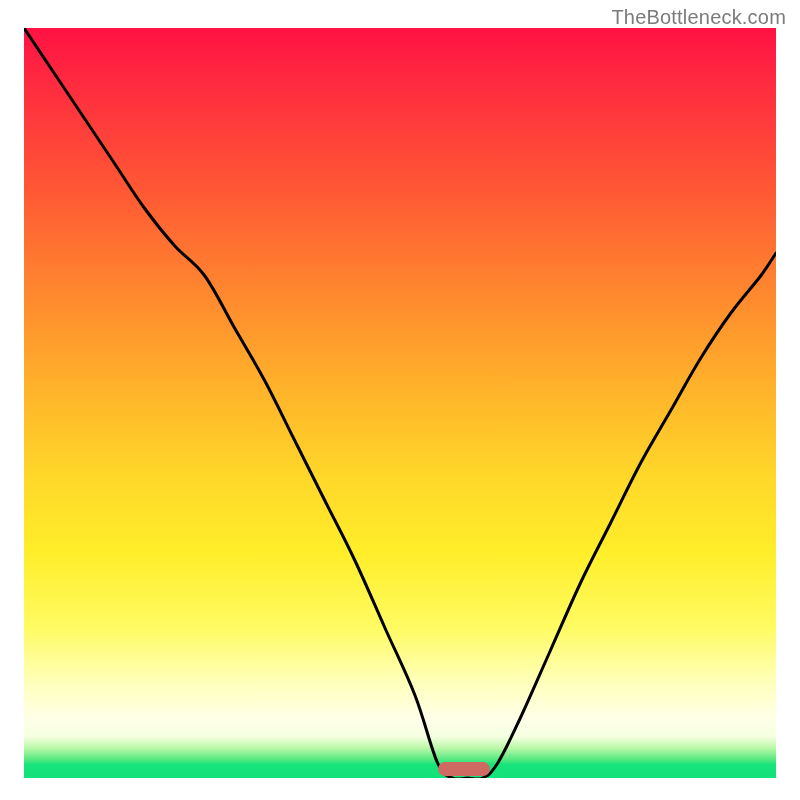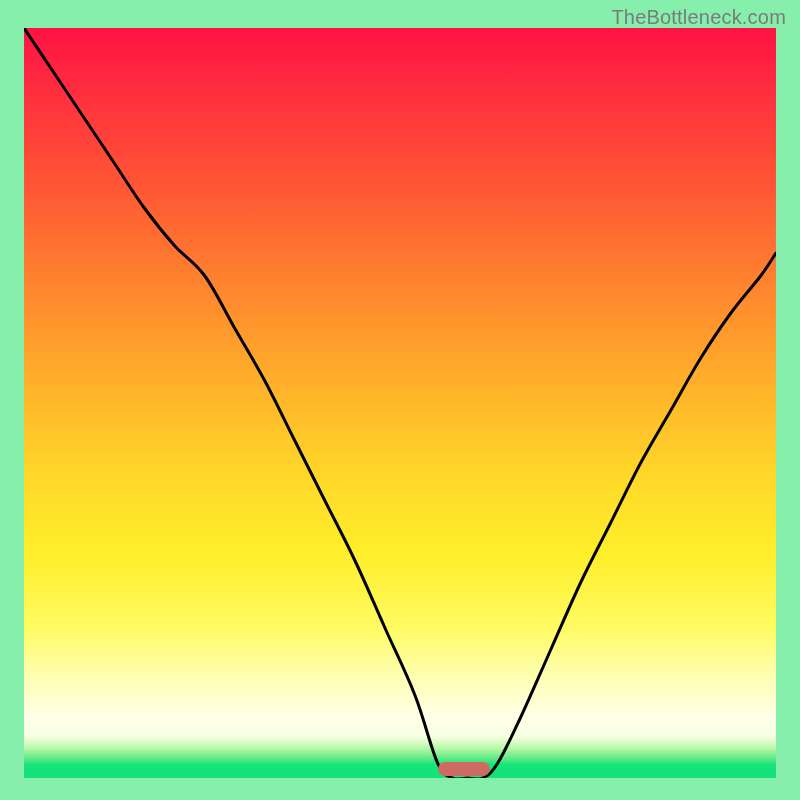--- a/index.html
+++ b/index.html
@@ -7,21 +7,21 @@
     padding: 0;
     width: 800px;
     height: 800px;
     background: #000;
     overflow: hidden;
   }
   .outer {
     position: relative;
     width: 800px;
     height: 800px;
-    background: #86efac;
+    background: #ffffff;
   }
   .watermark {
     position: absolute;
     top: 6px;
     right: 14px;
     font-family: Arial, Helvetica, sans-serif;
     font-size: 20px;
     color: #7b7b7b;
     letter-spacing: 0.2px;
     z-index: 10;

